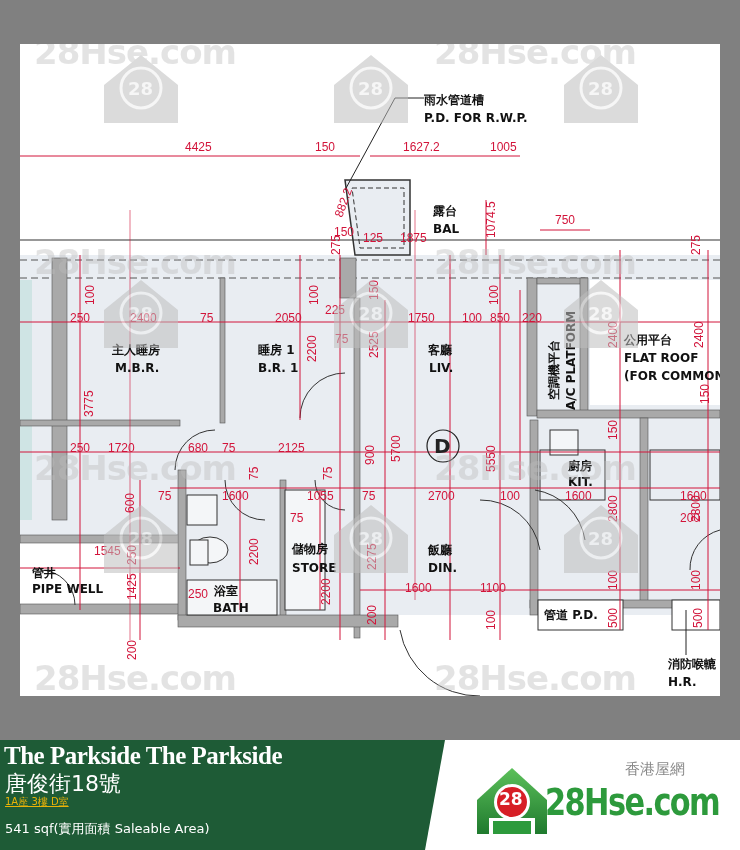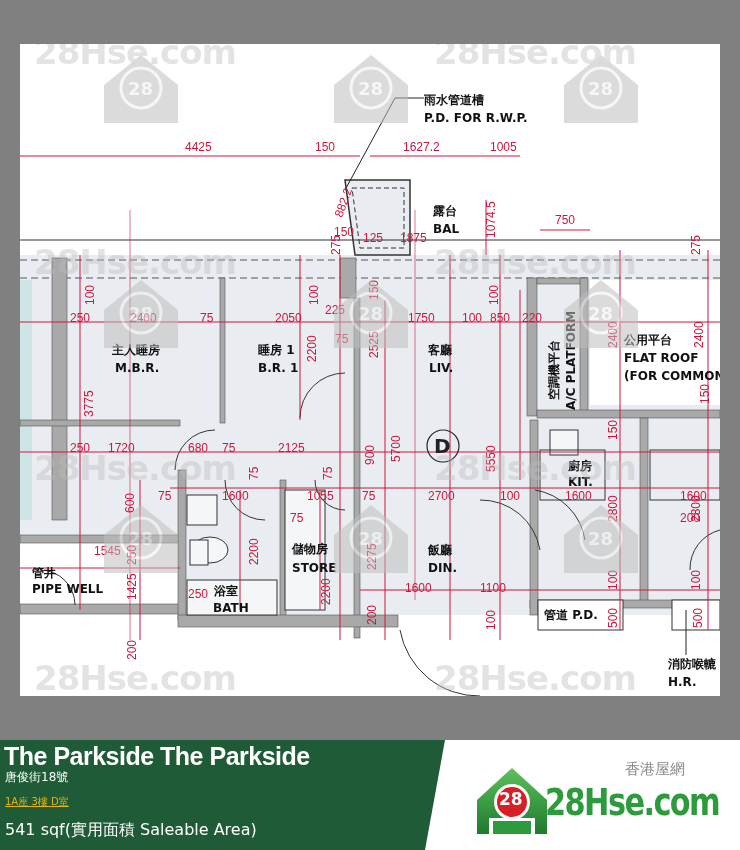--- a/index.html
+++ b/index.html
@@ -4,24 +4,24 @@
 <style>
   html,body{margin:0;padding:0;}
   body{width:740px;height:850px;background:#808080;position:relative;overflow:hidden;font-family:"Liberation Sans",sans-serif;}
   .plan-frame{position:absolute;left:20px;top:44px;width:700px;height:652px;background:#ffffff;overflow:hidden;}
   .plan-svg{position:absolute;left:0;top:0;}
   .dim{font-family:"Liberation Sans",sans-serif;font-size:12px;fill:#d2143a;}
   .lbl{font-family:"DejaVu Sans",sans-serif;font-size:12px;font-weight:bold;fill:#111;}
   .wm-text{font-family:"DejaVu Sans",sans-serif;font-weight:bold;font-size:34px;fill:#bdbdbd;opacity:.75;letter-spacing:-1px;}
   .footer{position:absolute;left:0;top:740px;width:740px;height:110px;background:#ffffff;}
   .footer-green{position:absolute;left:0;top:0;width:450px;height:110px;background:#1e5b36;clip-path:polygon(0 0,445px 0,425px 110px,0 110px);}
-  .title{position:absolute;left:4px;top:2px;color:#fff;font-size:25px;font-weight:bold;white-space:nowrap;font-family:Liberation Sans, sans-serif;letter-spacing:-0.5px;}
-  .addr{position:absolute;left:5px;top:29px;color:#fff;font-size:12px;font-family:"DejaVu Sans",sans-serif;}
+  .title{position:absolute;left:4px;top:2px;color:#fff;font-size:25px;font-weight:bold;white-space:nowrap;font-family:Liberation Serif, serif;letter-spacing:-0.5px;}
+  .addr{position:absolute;left:5px;top:29px;color:#fff;font-size:22px;font-family:"DejaVu Sans",sans-serif;}
   .unit{position:absolute;left:5px;top:55px;color:#eab308;font-size:10px;font-family:"DejaVu Sans",sans-serif;text-decoration:underline;}
-  .area{position:absolute;left:5px;top:80px;color:#fff;font-size:16px;font-family:"DejaVu Sans",sans-serif;}
+  .area{position:absolute;left:5px;top:80px;color:#fff;font-size:13px;font-family:"DejaVu Sans",sans-serif;}
   .logo{position:absolute;left:475px;top:760px;width:230px;height:75px;}
   .logo-cn{position:absolute;left:625px;top:760px;font-size:15px;color:#888;font-family:"DejaVu Sans",sans-serif;font-weight:normal;}
   .logo-text{position:absolute;left:545px;top:780px;font-size:38px;font-weight:bold;color:#2d9a3c;font-family:"DejaVu Sans",sans-serif;letter-spacing:-2px;transform:scaleX(0.8);transform-origin:left;}
   .top-band{position:absolute;left:0;top:0;width:740px;height:44px;background:#808080;}
 </style>
 </head>
 <body>
 
 <div class="top-band"></div>
 

